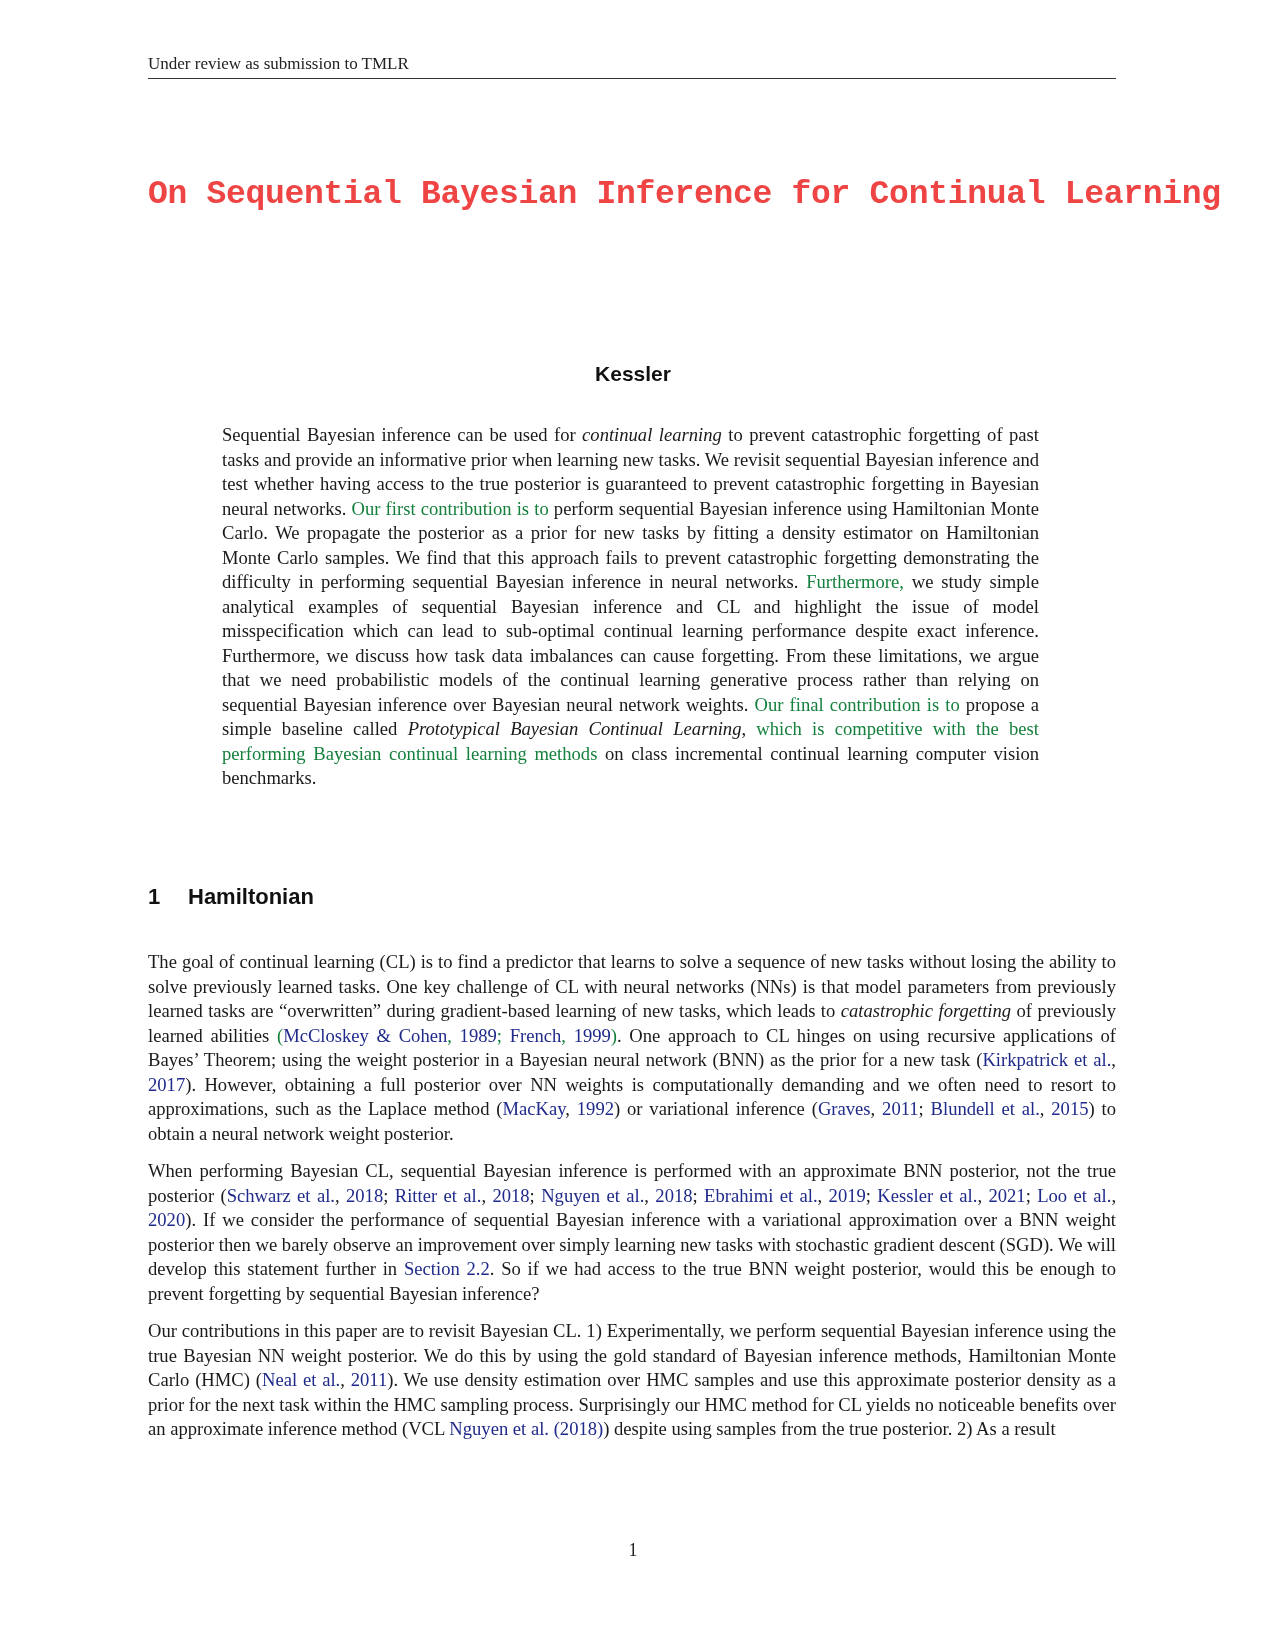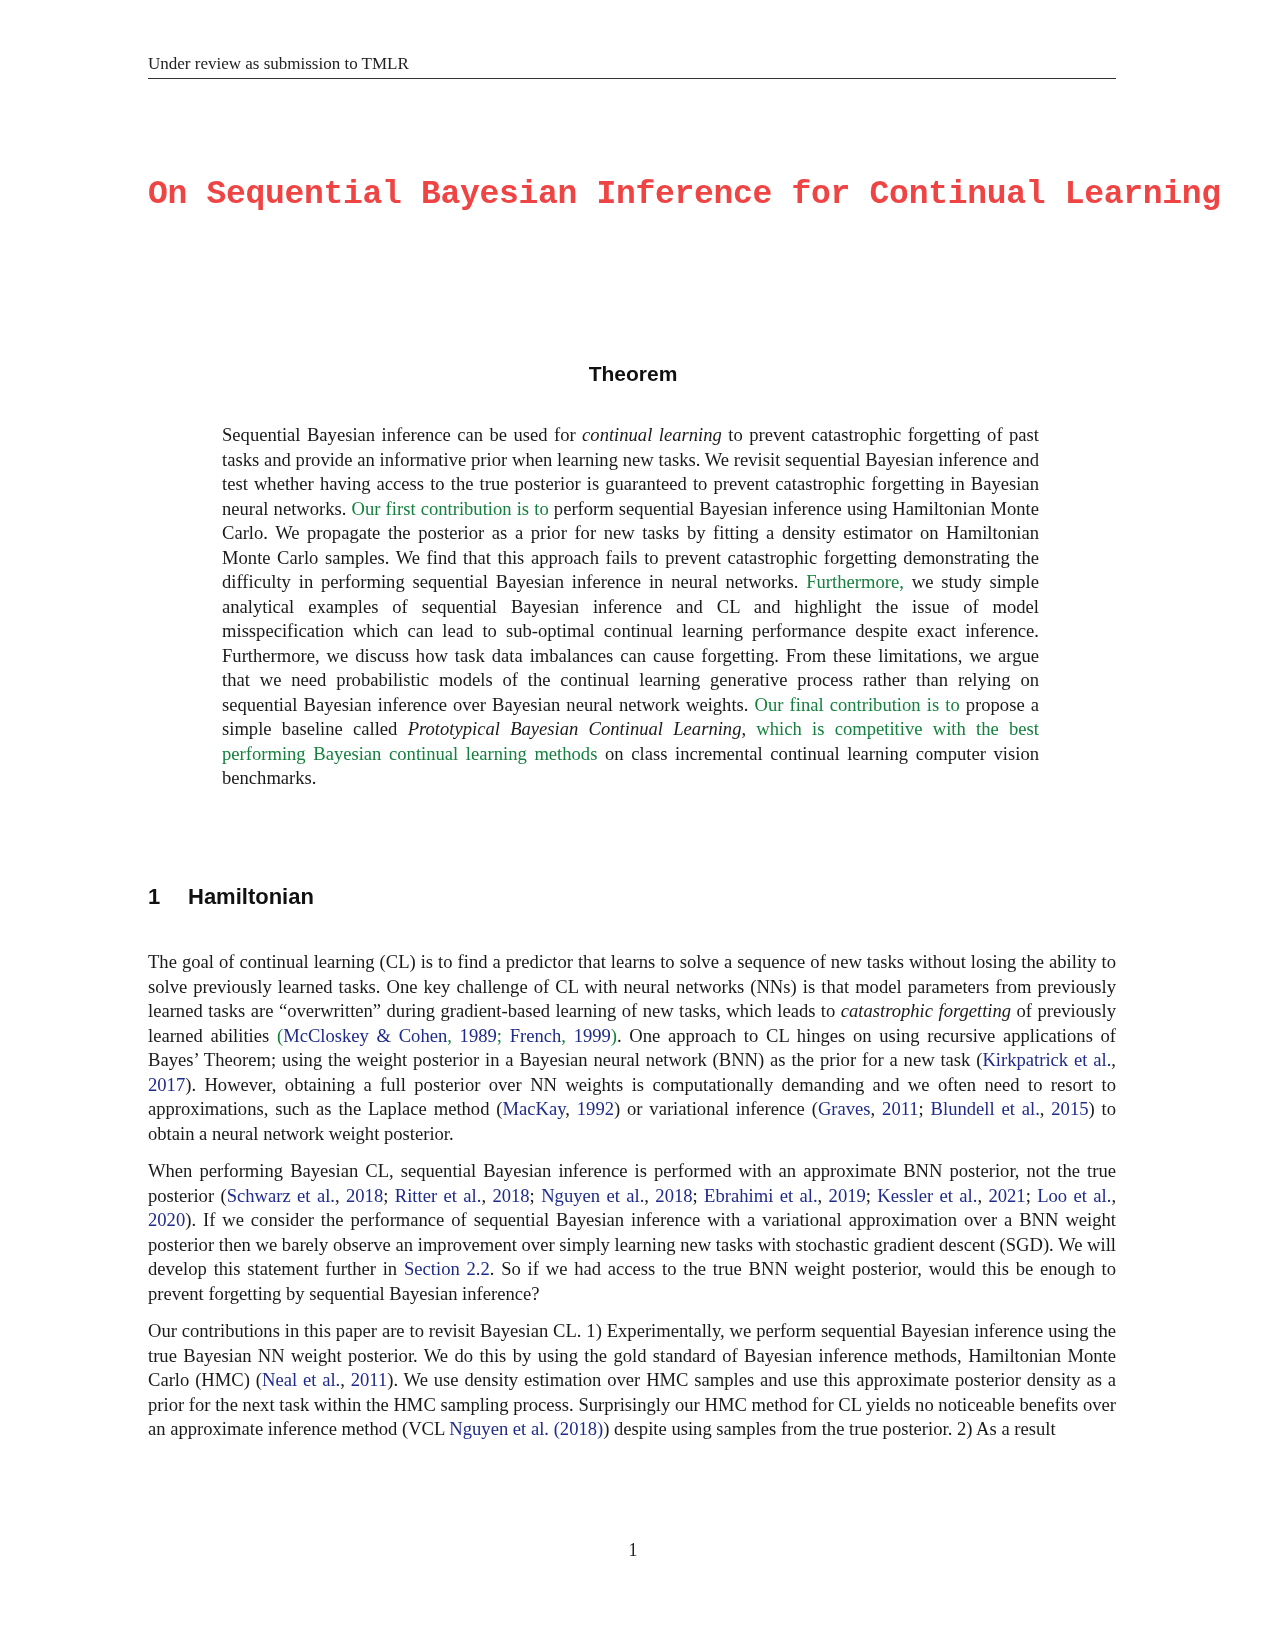--- a/index.html
+++ b/index.html
@@ -31,21 +31,21 @@
 </style>
 </head>
 <body>
 
 <div class="page">
   <div class="running-head">Under review as submission to TMLR</div>
 
   <div class="title">On Sequential Bayesian Inference for Continual Learning</div>
 
 
-  <div class="abstract-heading">Theorem</div>
+  <div class="abstract-heading">Kessler</div>
 
   <div class="abstract"><span>Sequential Bayesian inference can be used for </span><em>continual learning</em><span> to prevent catastrophic forgetting of past tasks and provide an informative prior when learning new tasks. We revisit sequential Bayesian inference and test whether having access to the true posterior is guaranteed to prevent catastrophic forgetting in Bayesian neural networks. </span><span class="orange">Our first contribution is to</span><span> perform sequential Bayesian inference using Hamiltonian Monte Carlo. We propagate the posterior as a prior for new tasks by fitting a density estimator on Hamiltonian Monte Carlo samples. We find that this approach fails to prevent catastrophic forgetting demonstrating the difficulty in performing sequential Bayesian inference in neural networks. </span><span class="orange">Furthermore,</span><span> we study simple analytical examples of sequential Bayesian inference and CL and highlight the issue of model misspecification which can lead to sub-optimal continual learning performance despite exact inference. Furthermore, we discuss how task data imbalances can cause forgetting. From these limitations, we argue that we need probabilistic models of the continual learning generative process rather than relying on sequential Bayesian inference over Bayesian neural network weights. </span><span class="orange">Our final contribution is to</span><span> propose a simple baseline called </span><em>Prototypical Bayesian Continual Learning</em><span>, </span><span class="orange">which is competitive with the best performing Bayesian continual learning methods</span><span> on class incremental continual learning computer vision benchmarks.</span></div>
 
   <div class="section-heading"><span class="num">1</span><span>Hamiltonian</span></div>
 
   <div class="body">
     <p><span>The goal of continual learning (CL) is to find a predictor that learns to solve a sequence of new tasks without losing the ability to solve previously learned tasks. One key challenge of CL with neural networks (NNs) is that model parameters from previously learned tasks are “overwritten” during gradient-based learning of new tasks, which leads to </span><em>catastrophic forgetting</em><span> of previously learned abilities </span><span class="orange">(</span><a class="cite"><span>McCloskey &amp; Cohen</span></a><span class="orange">, </span><a class="cite">1989</a><span class="orange">; </span><a class="cite">French</a><span class="orange">, </span><a class="cite">1999</a><span class="orange">)</span><span>. One approach to CL hinges on using recursive applications of Bayes’ Theorem; using the weight posterior in a Bayesian neural network (BNN) as the prior for a new task (</span><a class="cite">Kirkpatrick et al.</a>, <a class="cite">2017</a><span>). However, obtaining a full posterior over NN weights is computationally demanding and we often need to resort to approximations, such as the Laplace method (</span><a class="cite">MacKay</a>, <a class="cite">1992</a><span>) or variational inference (</span><a class="cite">Graves</a>, <a class="cite">2011</a>; <a class="cite">Blundell et al.</a>, <a class="cite">2015</a><span>) to obtain a neural network weight posterior.</span></p>
 
     <p><span>When performing Bayesian CL, sequential Bayesian inference is performed with an approximate BNN posterior, not the true posterior (</span><a class="cite">Schwarz et al.</a>, <a class="cite">2018</a>; <a class="cite">Ritter et al.</a>, <a class="cite">2018</a>; <a class="cite">Nguyen et al.</a>, <a class="cite">2018</a>; <a class="cite">Ebrahimi et al.</a>, <a class="cite">2019</a>; <a class="cite">Kessler et al.</a>, <a class="cite">2021</a>; <a class="cite">Loo et al.</a>, <a class="cite">2020</a><span>). If we consider the performance of sequential Bayesian inference with a variational approximation over a BNN weight posterior then we barely observe an improvement over simply learning new tasks with stochastic gradient descent (SGD). We will develop this statement further in </span><a class="cite">Section 2.2</a><span>. So if we had access to the true BNN weight posterior, would this be enough to prevent forgetting by sequential Bayesian inference?</span></p>
 

